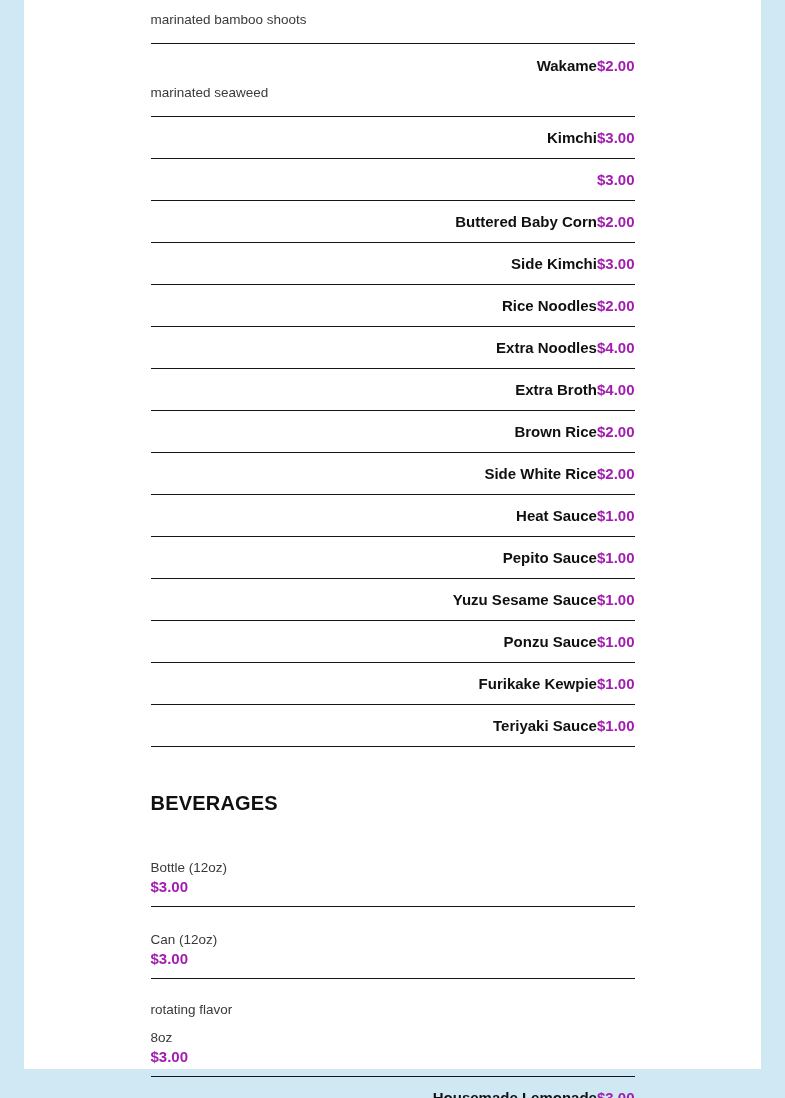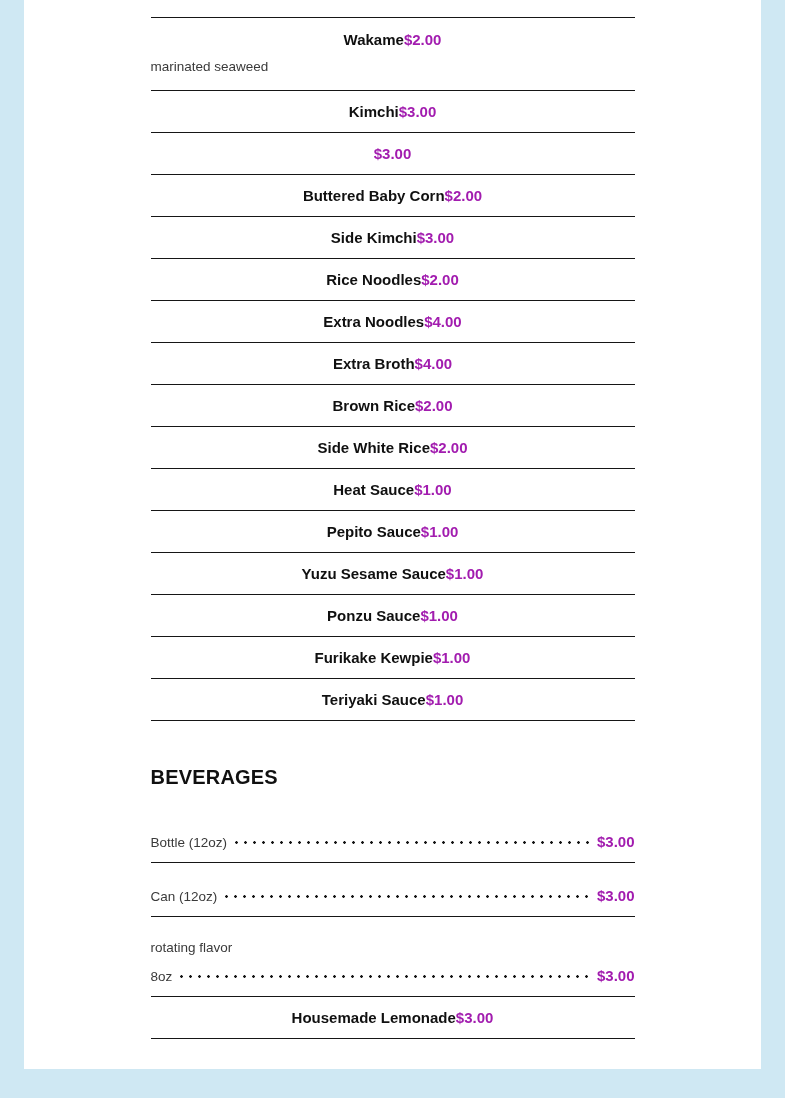--- a/index.html
+++ b/index.html
@@ -19,41 +19,41 @@
   .menu {
     width: 484px;
     margin: 0 auto;
   }
   .menu-inner { margin-top: -29px; }
 
   .row { border-bottom: 1px solid #161616; padding: 12px 0 14px; }
   .row-simple { border-bottom: 1px solid #161616; padding: 11px 0 10px; }
   .row-top {
     display: flex;
-    justify-content: center;
+    justify-content: flex-end;
     align-items: baseline;
     line-height: 20px;
   }
   .item-name { font-weight: bold; font-size: 15px; color: #101010; }
   .item-price { font-weight: bold; font-size: 15px; color: #a21caf; }
   .item-desc { margin-top: 8px; font-size: 13.5px; line-height: 18px; color: #3a3a3a; }
 
   .section-heading {
     margin: 43px 0 18px;
     text-align: left;
     font-size: 20px;
     font-weight: bold;
     line-height: 27px;
     color: #101010;
     letter-spacing: 0.2px;
   }
 
   .bev-row { border-bottom: 1px solid #161616; padding: 14px 0 10px; }
   .bev-row .item-name { display: block; line-height: 20px; }
-  .price-line { display: flex; align-items: baseline; margin-top: 9px; line-height: 19px; }
+  .price-line { display: flex; align-items: baseline; margin-top: 9px; line-height: 19px; flex-direction: column; }
   .size-label { font-size: 13.5px; color: #3a3a3a; white-space: nowrap; }
   .dots {
     flex: 1;
     align-self: stretch;
     margin: 0 3px;
     background-image: radial-gradient(circle, #141414 1.2px, rgba(0,0,0,0) 1.5px);
     background-size: 9px 9px;
     background-repeat: repeat-x;
     background-position: 2px 55%;
   }
@@ -64,20 +64,21 @@
 
 <div class="page">
   <div class="menu">
     <div class="menu-inner">
 
       <div class="row">
         <div class="row-top">
           <span class="item-name">Menma</span>
           <span class="item-price">$3.00</span>
         </div>
+        <div class="item-desc">marinated bamboo shoots</div>
       </div>
 
       <div class="row">
         <div class="row-top">
           <span class="item-name">Wakame</span>
           <span class="item-price">$2.00</span>
         </div>
         <div class="item-desc">marinated seaweed</div>
       </div>
 

